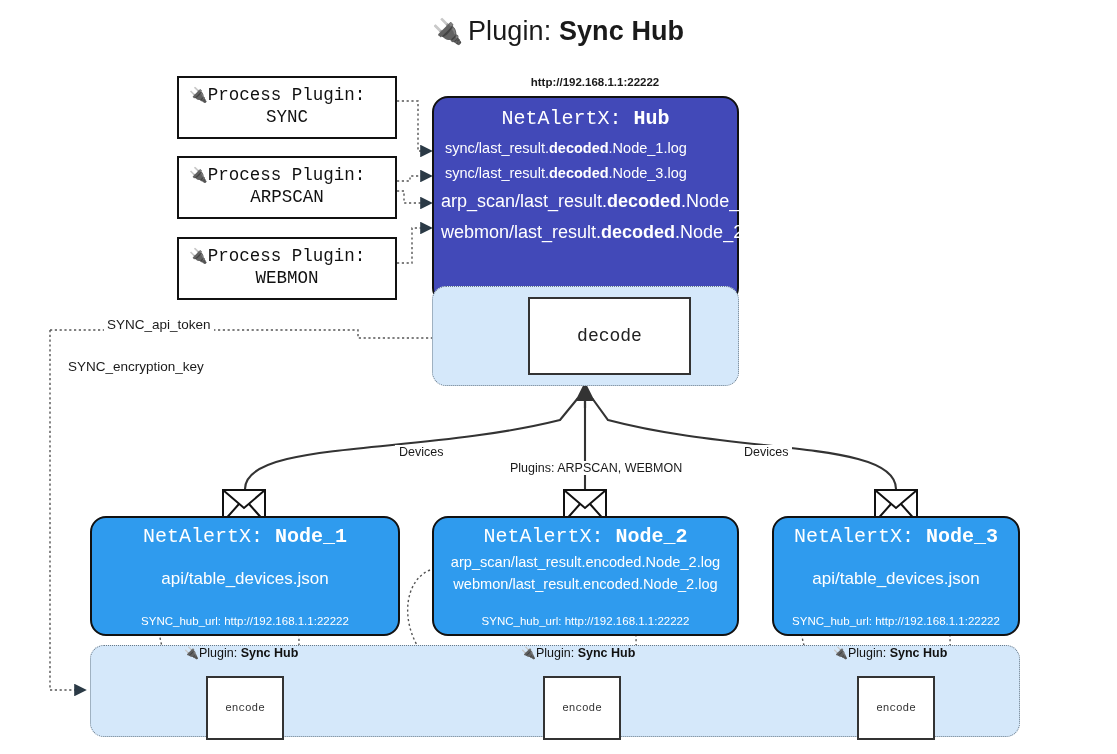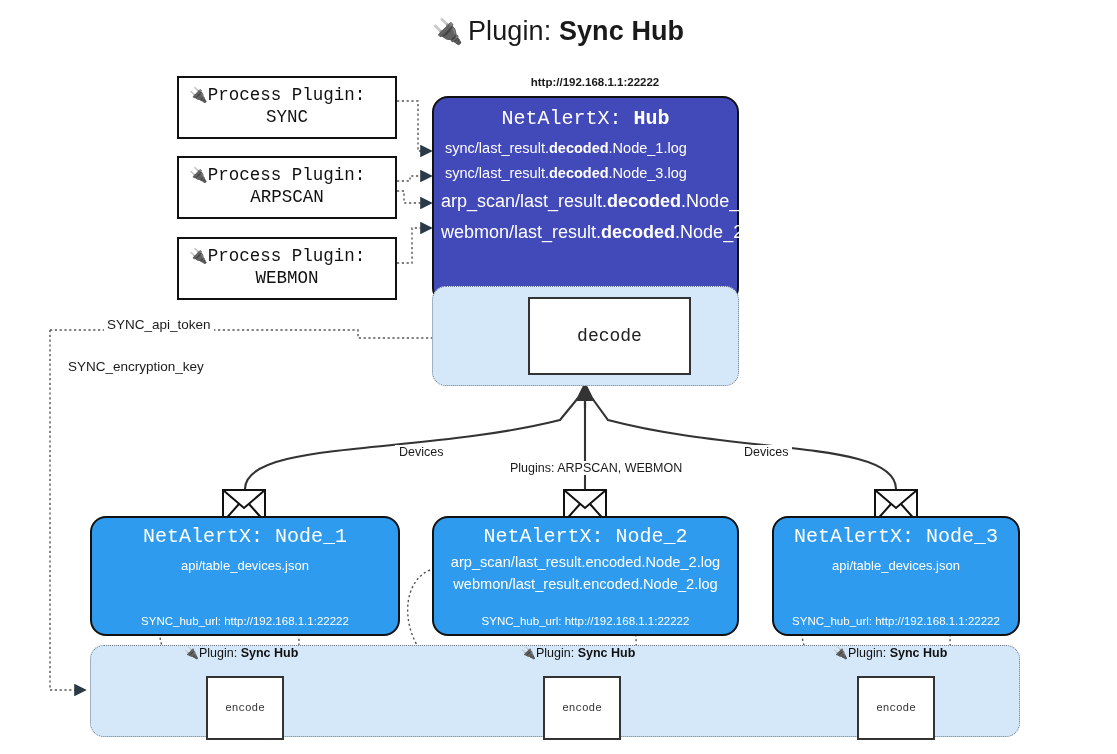--- a/index.html
+++ b/index.html
@@ -139,25 +139,25 @@
     top: 516px;
     height: 120px;
     padding-top: 7px;
   }
   .node-title {
     text-align: center;
     font-family: "Liberation Mono", "DejaVu Sans Mono", monospace;
     font-size: 20px;
     white-space: nowrap;
   }
-  .node-title .b { font-weight: normal; text-align: right; }
+  .node-title .b { font-weight: bold; text-align: right; }
   .node-line {
     text-align: center;
-    font-size: 13px;
-    margin-top: 10px;
+    font-size: 17px;
+    margin-top: 21px;
     white-space: nowrap;
     color: #fff;
   }
   .node-line.tight { margin-top: 6px; font-size: 14.6px; }
   .node-url {
     position: absolute;
     left: 0; right: 0; bottom: 7px;
     text-align: center;
     font-size: 11.5px;
     color: #fff;

